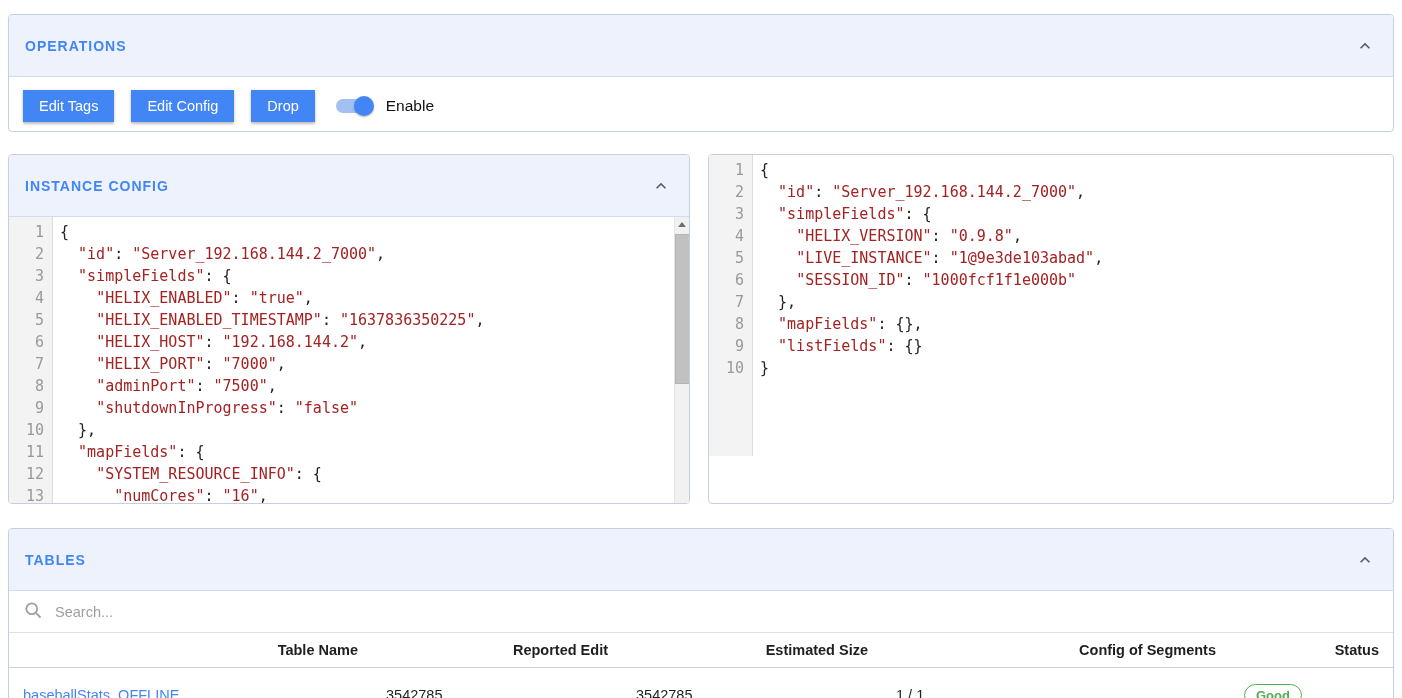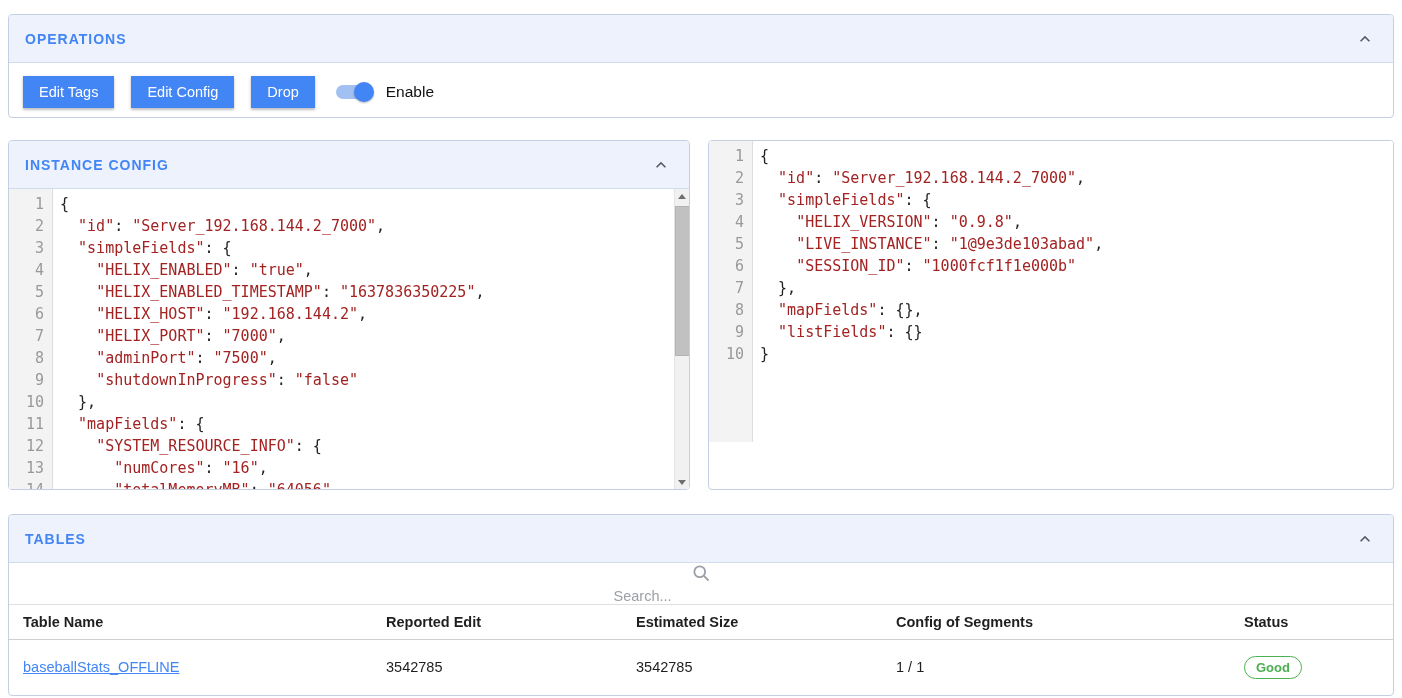--- a/index.html
+++ b/index.html
@@ -10,21 +10,21 @@
     --code-string:#a32222;
     --status-good:#4caf50;
     --text:#1f1f1f;
   }
   *{box-sizing:border-box;margin:0;padding:0;}
   html,body{width:1402px;height:698px;background:#ffffff;
     font-family:"Liberation Sans","DejaVu Sans",sans-serif;color:var(--text);}
   .page{padding:14px 8px 0 8px;}
 
   .panel{border:1px solid var(--panel-border);border-radius:4px;background:#fff;overflow:hidden;}
-  .panel-header{height:48px;background:var(--header-bg);border-bottom:1px solid var(--header-border);
+  .panel-header{height:62px;background:var(--header-bg);border-bottom:1px solid var(--header-border);
     display:flex;align-items:center;justify-content:space-between;padding:0 16px;}
   .panel-title{color:var(--accent);font-size:14px;font-weight:bold;letter-spacing:1px;}
   .collapse-btn{background:none;border:none;cursor:pointer;display:flex;align-items:center;padding:2px;}
   .collapse-btn svg{display:block;}
 
   
   .ops-panel{margin-bottom:22px;}
   .ops-content{display:flex;align-items:center;padding:13px 6px 9px 6px;}
   .btn{background:var(--accent);color:#fff;border:none;border-radius:0;
     font-family:inherit;font-size:14.5px;padding:8px 16px;margin-left:8px;margin-right:9px;
@@ -57,28 +57,28 @@
   .vscrollbar .arrow-down{position:absolute;bottom:0;left:0;right:0;}
   .tri-up{width:0;height:0;border-left:4px solid transparent;border-right:4px solid transparent;
     border-bottom:5px solid #6f6f6f;}
   .tri-down{width:0;height:0;border-left:4px solid transparent;border-right:4px solid transparent;
     border-top:5px solid #6f6f6f;}
   .vthumb{position:absolute;top:17px;left:0;width:15px;height:150px;background:#c1c1c1;
     border:1px solid #b4b4b4;}
 
   
   .tables-panel{margin-bottom:14px;}
-  .search-row{display:flex;align-items:center;padding:0 14px;height:42px;border-bottom:1px solid #e0e0e0;flex-direction:column;}
+  .search-row{display:flex;align-items:center;padding:0 14px;height:42px;border-bottom:1px solid #e0e0e0;}
   .search-row svg{flex:none;}
   .search-input{border:none;outline:none;flex:1;margin-left:12px;font-family:inherit;
     font-size:14.5px;color:#333;}
   .search-input::placeholder{color:#9aa0a6;}
 
   table{border-collapse:collapse;width:100%;table-layout:fixed;}
-  th{font-size:14.5px;font-weight:bold;text-align:left;padding:8px 14px;height:34px;
+  th{font-size:14.5px;font-weight:bold;text-align:right;padding:8px 14px;height:34px;
     border-bottom:1px solid #cfcfcf;cursor:pointer;}
   td{font-size:14.5px;padding:16px 14px;height:47px;vertical-align:middle;}
   .table-link{color:var(--accent);text-decoration:underline;cursor:pointer;}
   .chip{display:inline-block;border:1px solid var(--status-good);color:var(--status-good);
     border-radius:12px;padding:3px 11px;font-size:13px;font-weight:bold;line-height:1.2;}
 </style>
 </head>
 <body>
 
 <div class="page">

